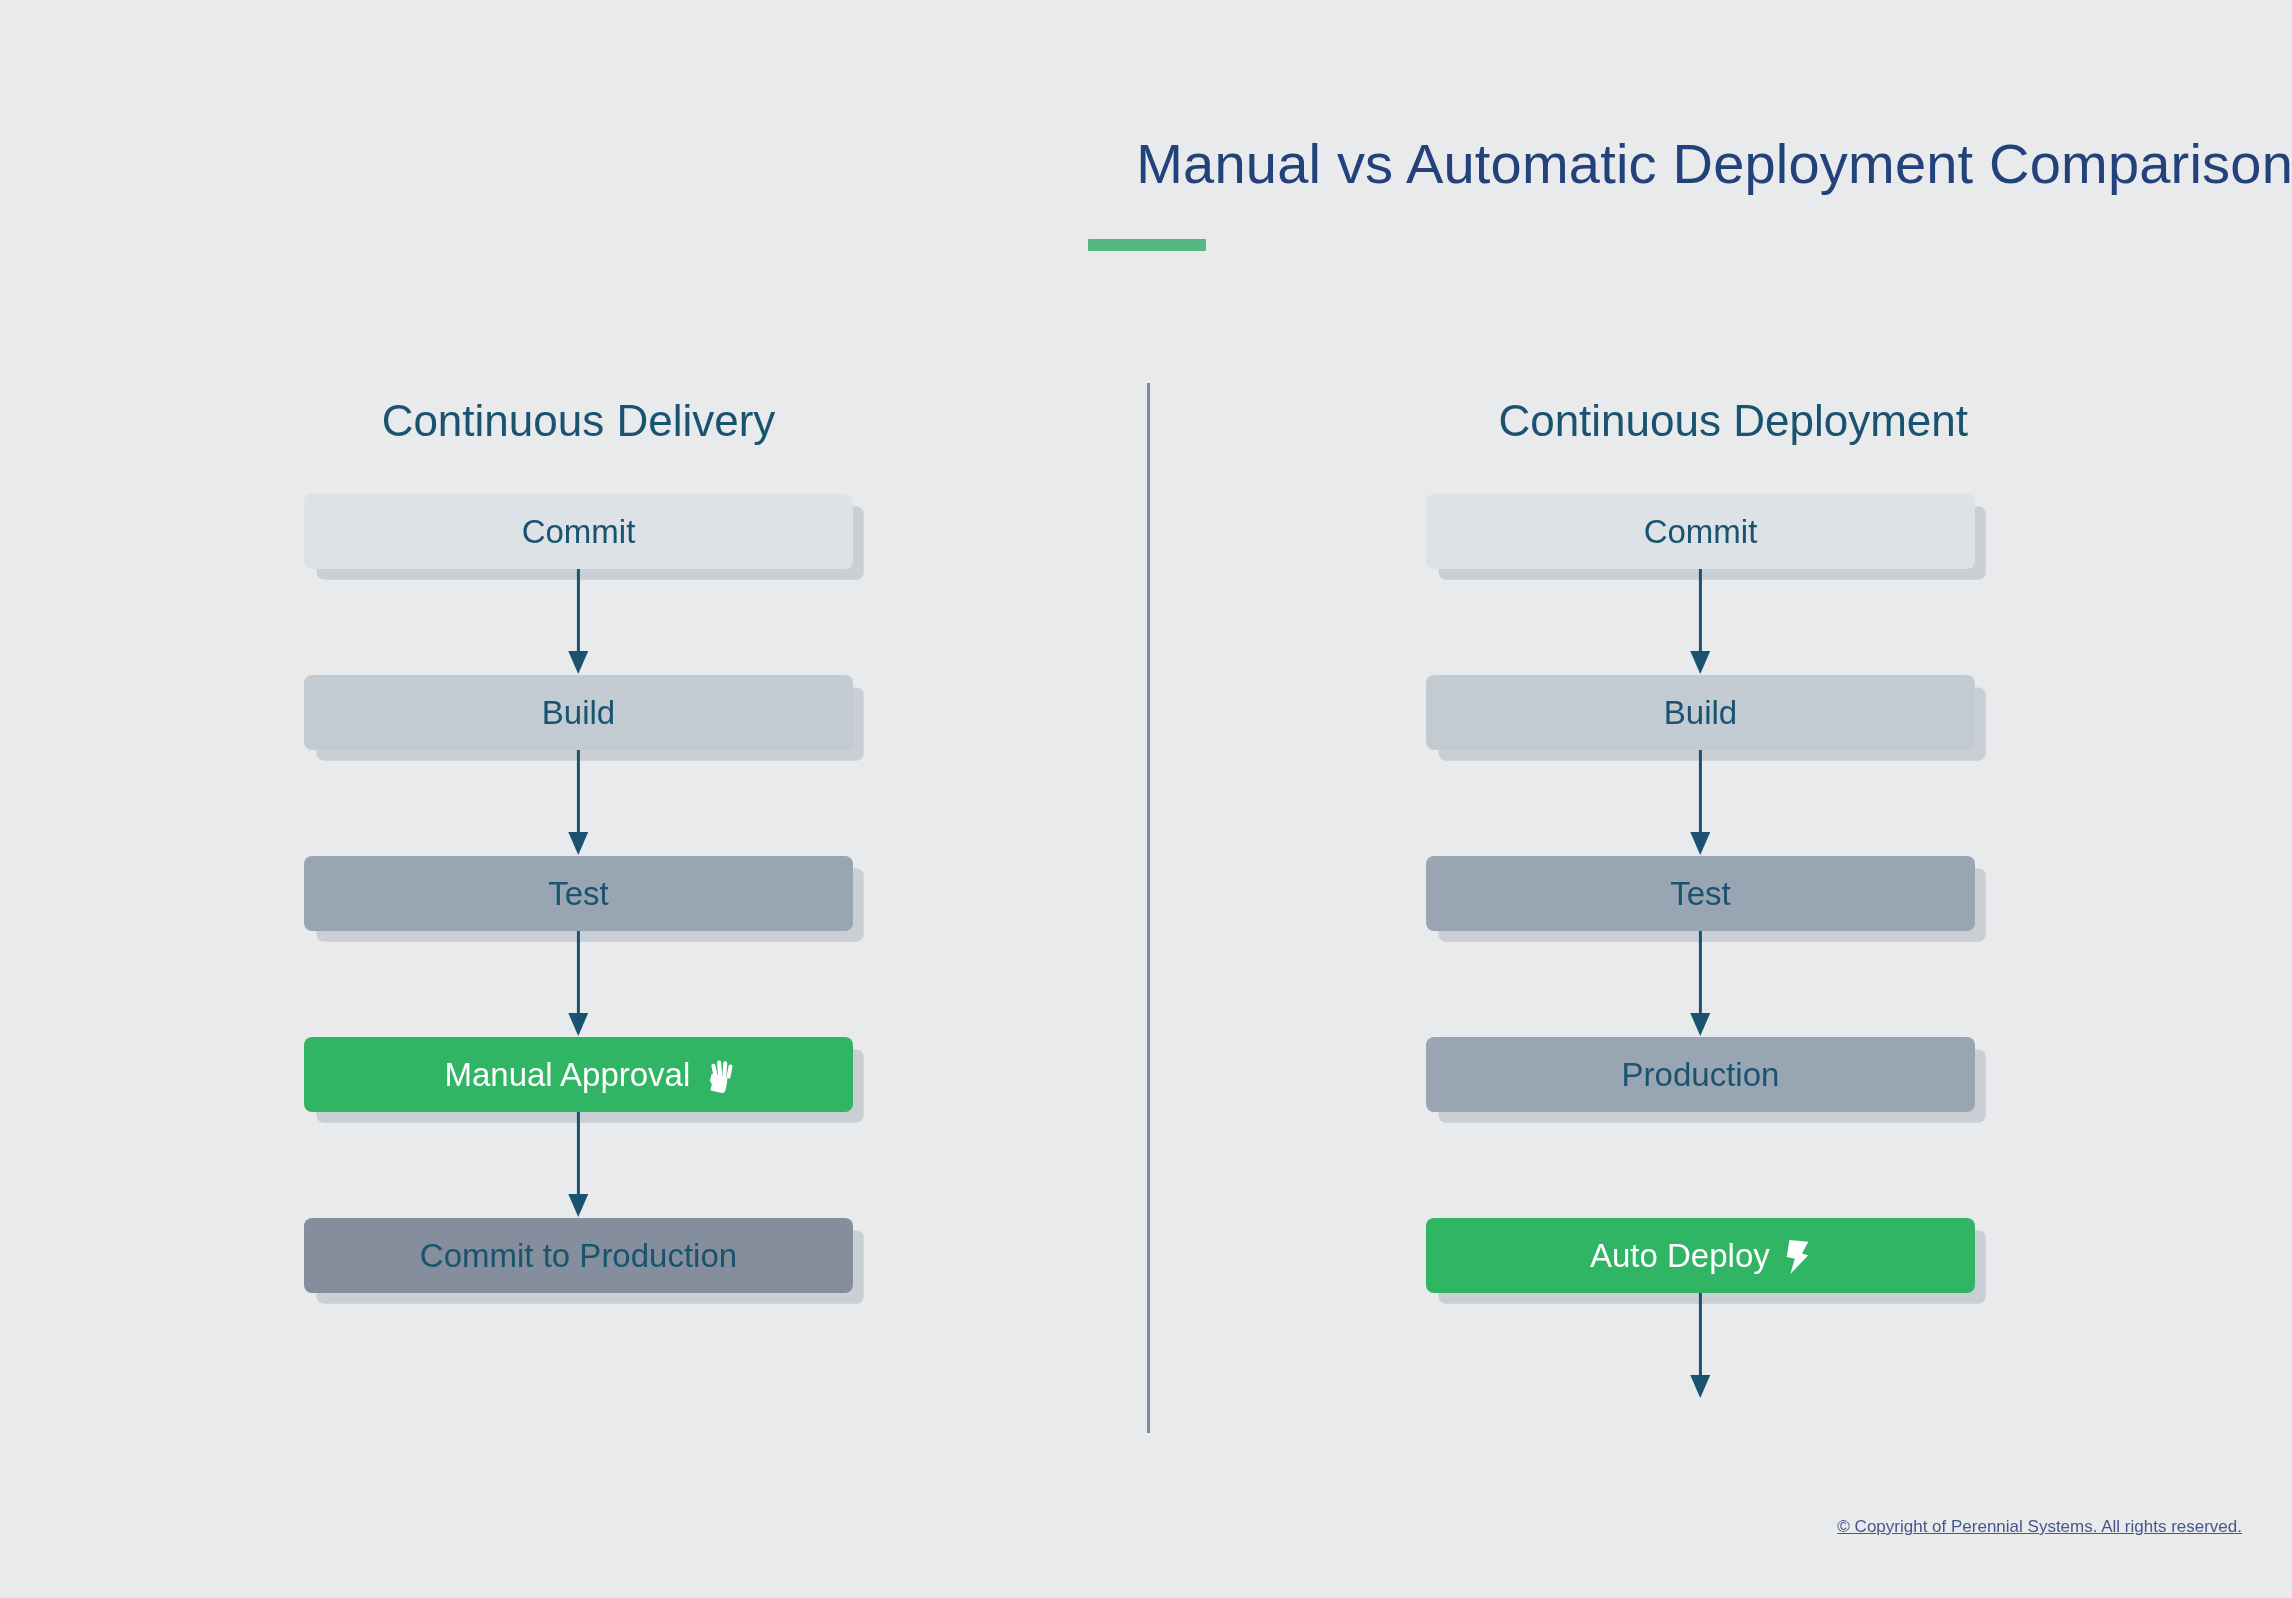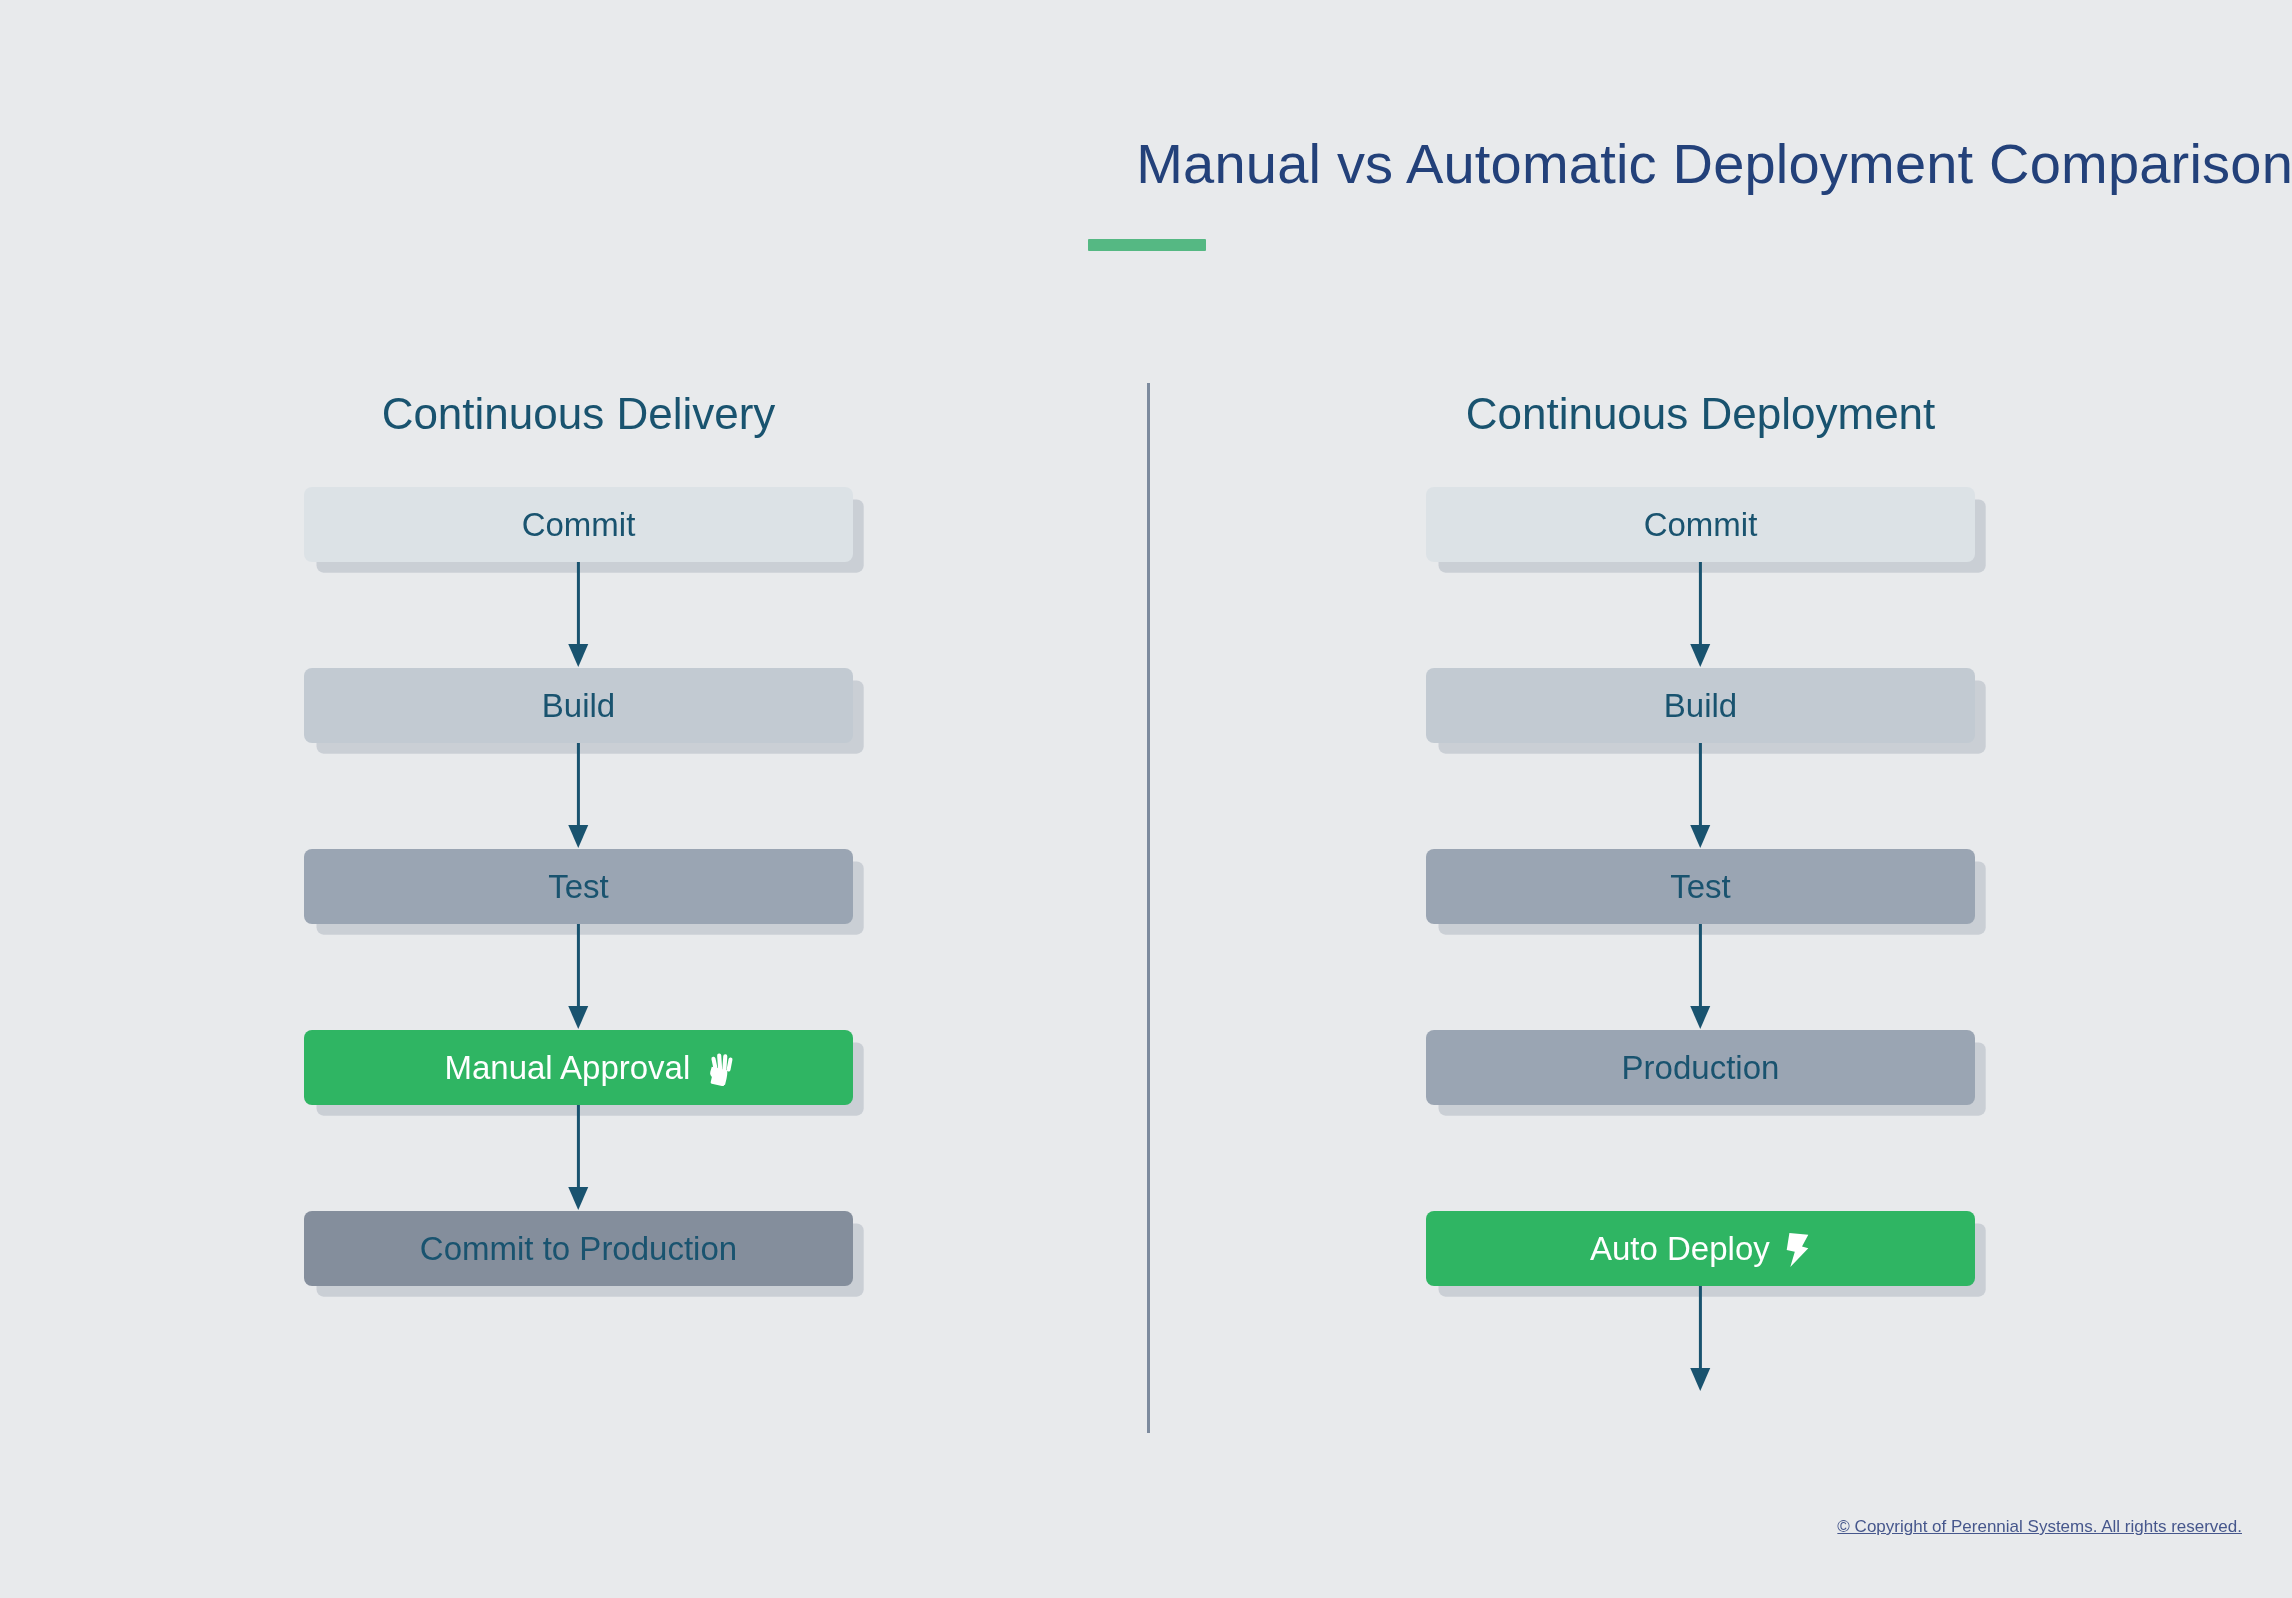--- a/index.html
+++ b/index.html
@@ -53,21 +53,21 @@
     width: 549px;
   }
   #column-delivery { left: 304px; top: 390px; }
   #column-deployment { left: 1426px; top: 390px; }
 
   .column-title {
     font-size: 44px;
     font-weight: 400;
     color: #19536f;
     text-align: center;
-    margin: 0;
+    margin: 7px;
     line-height: 1.1;
     white-space: nowrap;
   }
 
   .stage-list {
     position: relative;
     margin-top: 49px;
   }
 
   
@@ -230,21 +230,21 @@
       <div class="stage-row">
         <div class="stage-box" id="cd-stage-4" style="background: rgb(132, 142, 156);">
           <span class="stage-label" style="color: rgb(25, 83, 111);">Commit to Production</span>
         </div>
       </div>
 
     </div>
   </div>
 
   <div class="column" id="column-deployment">
-    <h2 class="column-title" style="color: rgb(25, 83, 111);">Continuous Deployment</h2>
+    <h2 class="column-title" style="color: rgb(25, 83, 111); text-align: right;">Continuous Deployment</h2>
     <div class="stage-list">
 
       <div class="stage-row">
         <div class="stage-box" id="cdp-stage-0" style="background: rgb(220, 226, 230);">
           <span class="stage-label" style="color: rgb(25, 83, 111);">Commit</span>
         </div>
         <div class="connector">
           <div class="shaft"></div>
           <div class="head"></div>
         </div>

